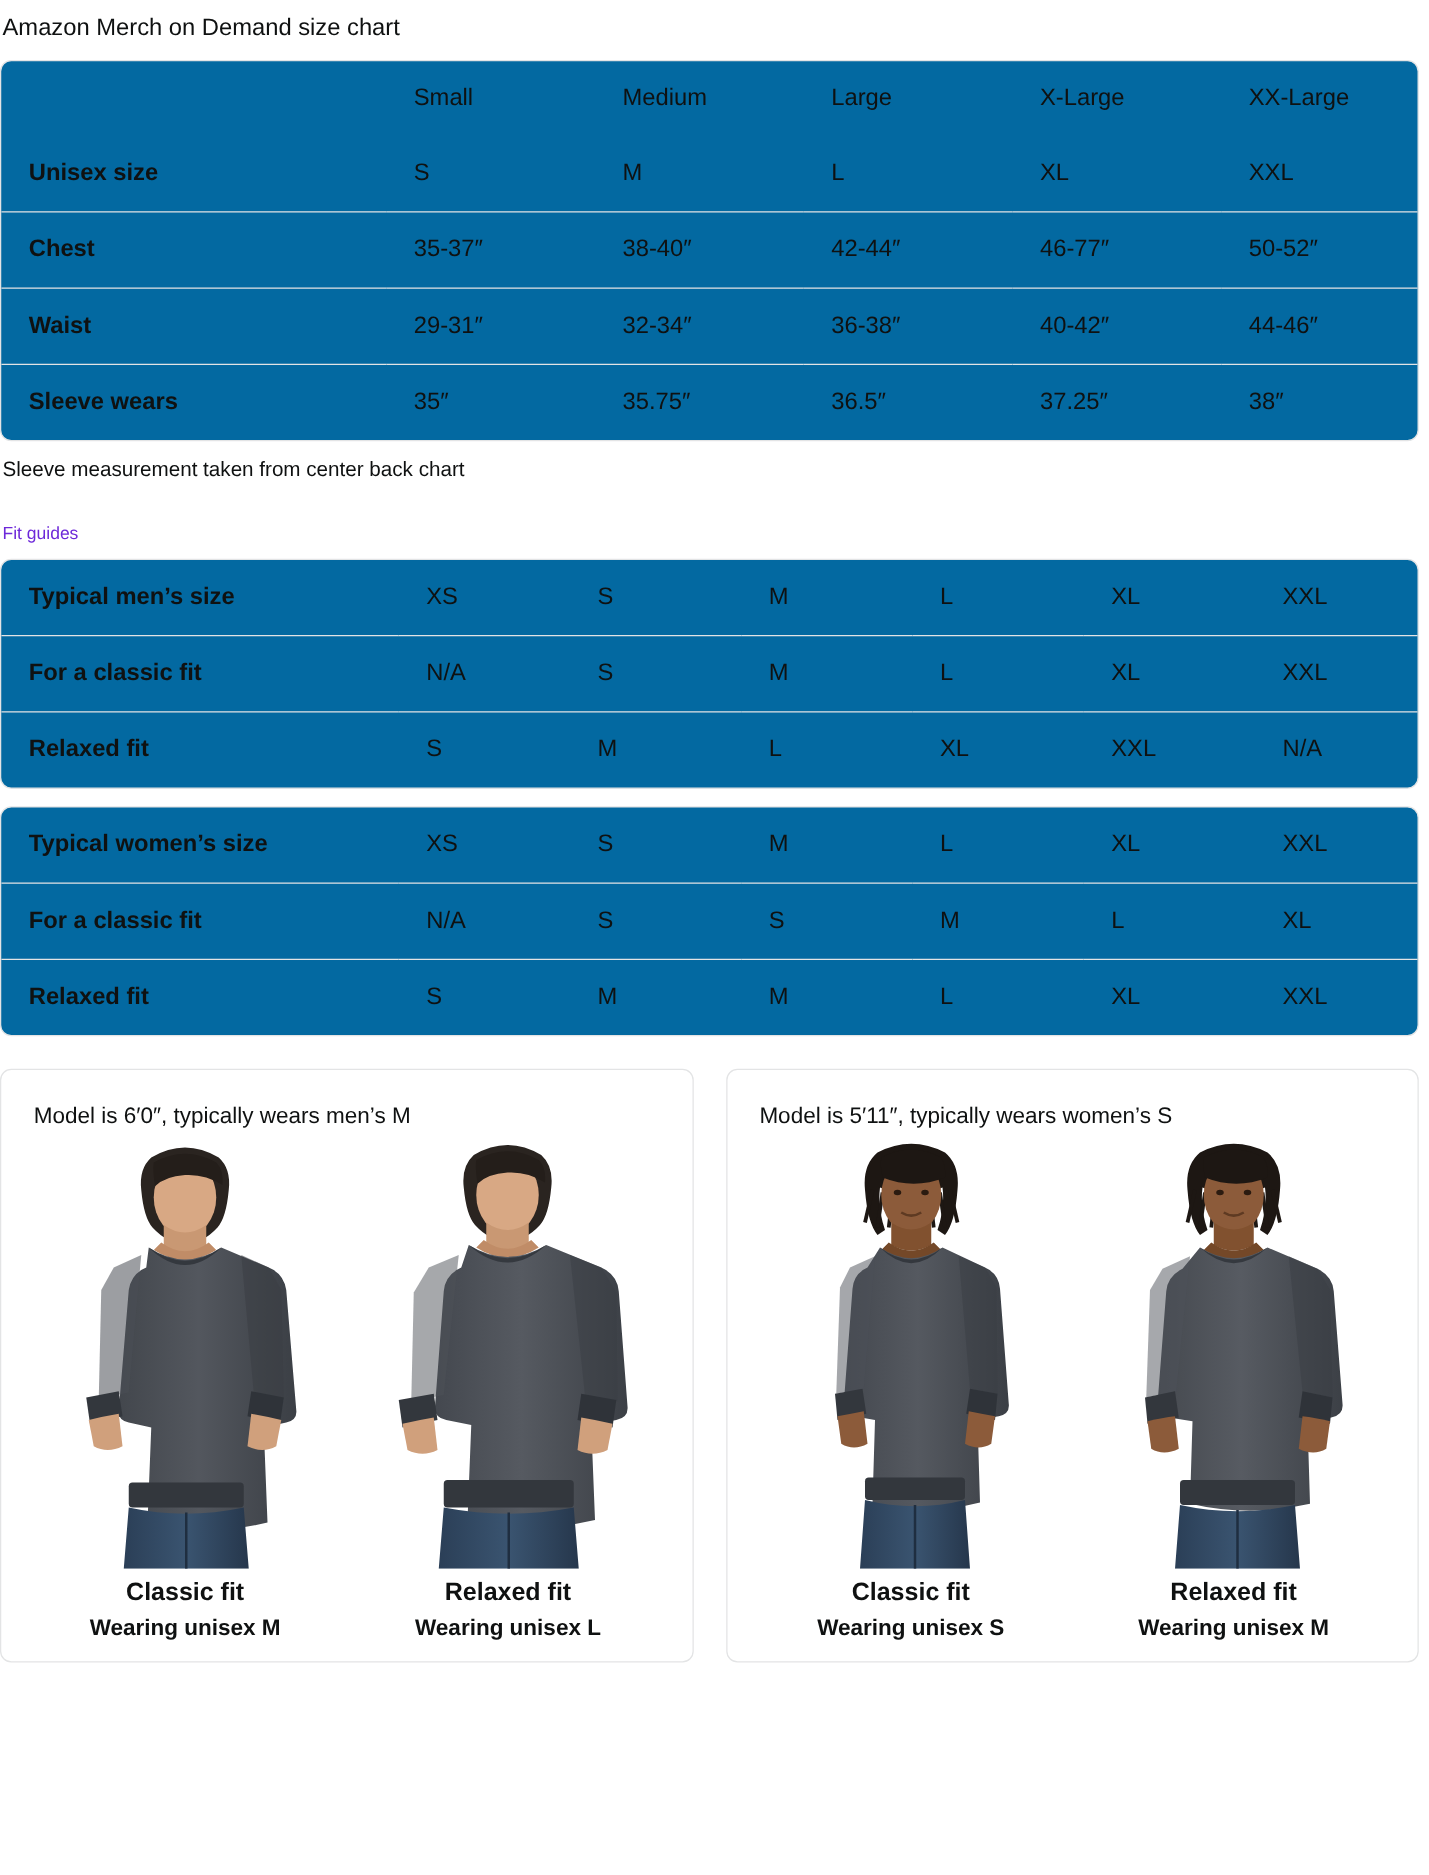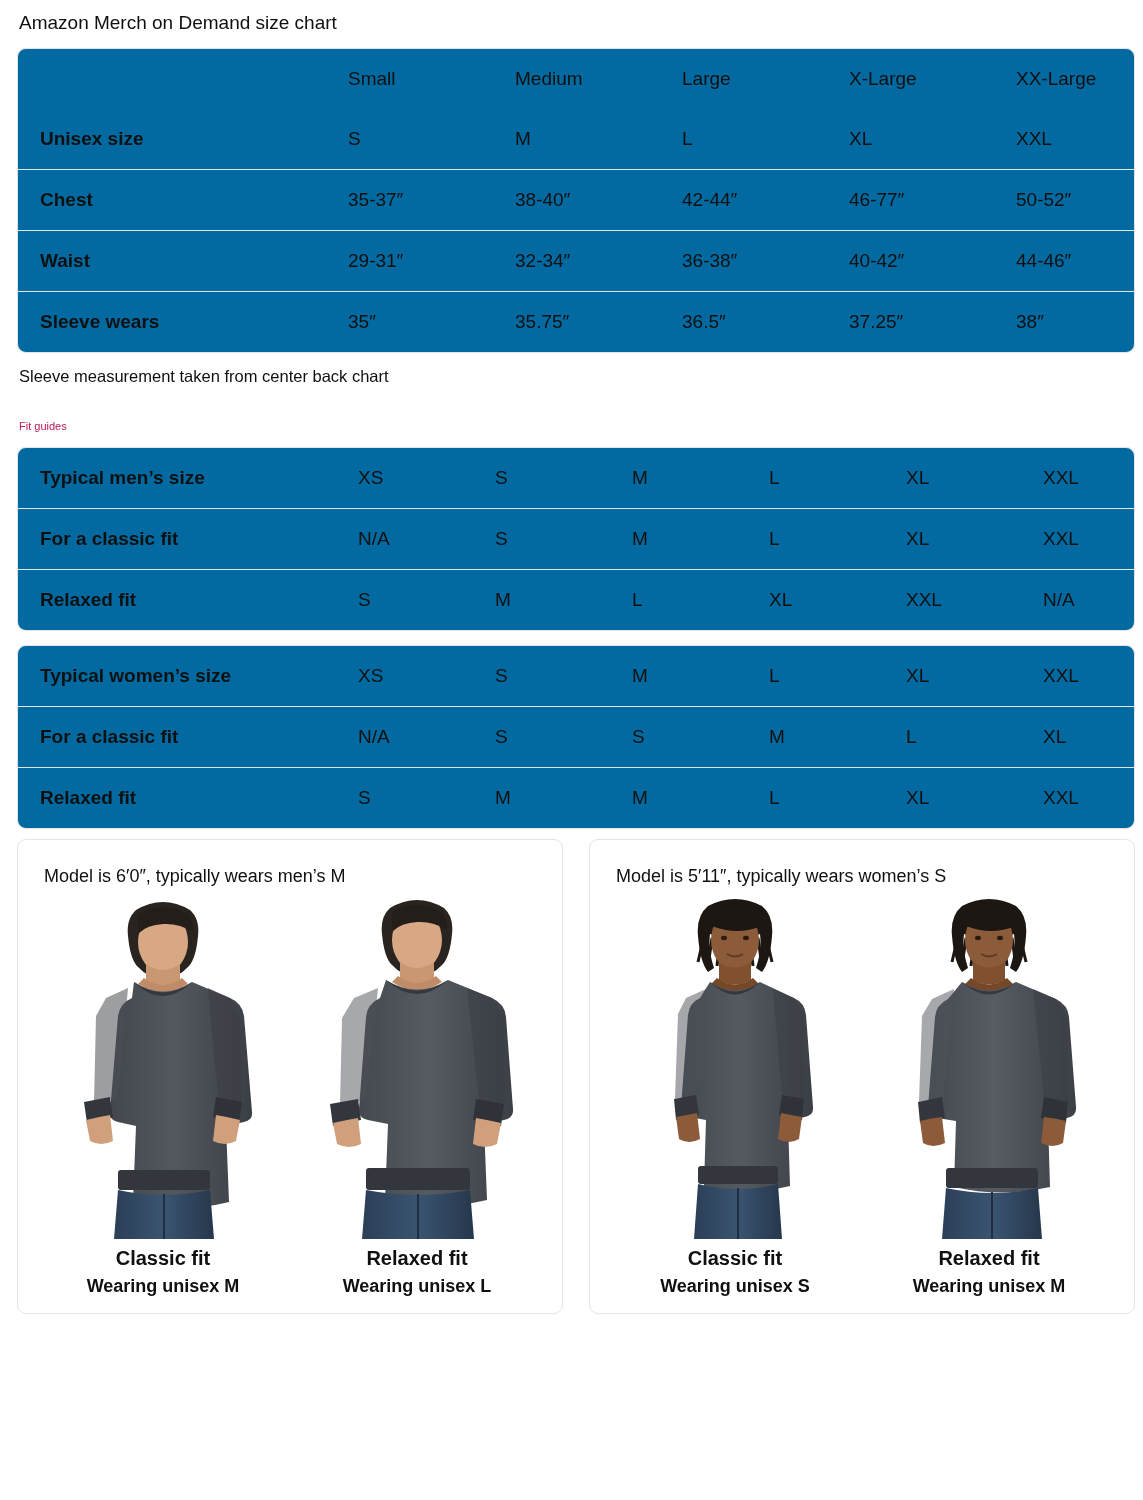--- a/index.html
+++ b/index.html
@@ -9,21 +9,21 @@
     width: 1143px;
   }
   body {
     font-family: "Liberation Sans", sans-serif;
     color: #0f1111;
     -webkit-font-smoothing: antialiased;
   }
   .page {
     width: 1143px;
     min-height: 1500px;
-    padding: 6px 8px 10px 17px;
+    padding: 6px 8px 10px 0;
   }
   .page-title {
     font-size: 19px;
     line-height: 26px;
     color: #0f1111;
     margin: 4px 0 12px 2px;
     font-weight: 400;
   }
   .card {
     border: 1px solid #e3e4e5;
@@ -57,24 +57,24 @@
   .size-table col.c0 { width: 308px; }
   .size-table col.cN { width: 167px; }
 
   .note {
     font-size: 16.5px;
     line-height: 22px;
     margin: 12px 0 0 2px;
     color: #0f1111;
   }
   .section-label {
-    font-size: 11px;
+    font-size: 14px;
     line-height: 22px;
     margin: 28px 0 10px 2px;
-    color: #be185d;
+    color: #6d28d9;
   }
   .fit-table td, .fit-table th {
     text-align: left;
     font-size: 19px;
     line-height: 24px;
     padding: 18px 0 18px 22px;
     font-weight: 400;
     vertical-align: middle;
     border-bottom: 1px solid #e3e4e5;
   }
@@ -82,21 +82,21 @@
   .fit-table tr:last-child th { border-bottom: none; }
   .fit-table th.rowhead { font-weight: 700; }
   .fit-table col.c0 { width: 318px; }
   .fit-table col.cN { width: 137px; }
 
   .gap-14 { height: 14px; }
 
   .models {
     display: flex;
     gap: 26px;
-    margin-top: 10px;
+    margin-top: 26px;
   }
   .model-card {
     flex: 1 1 0;
     border: 1px solid #e3e4e5;
     border-radius: 9px;
     padding: 20px 18px 16px 18px;
   }
   .model-caption {
     font-size: 18px;
     line-height: 24px;

